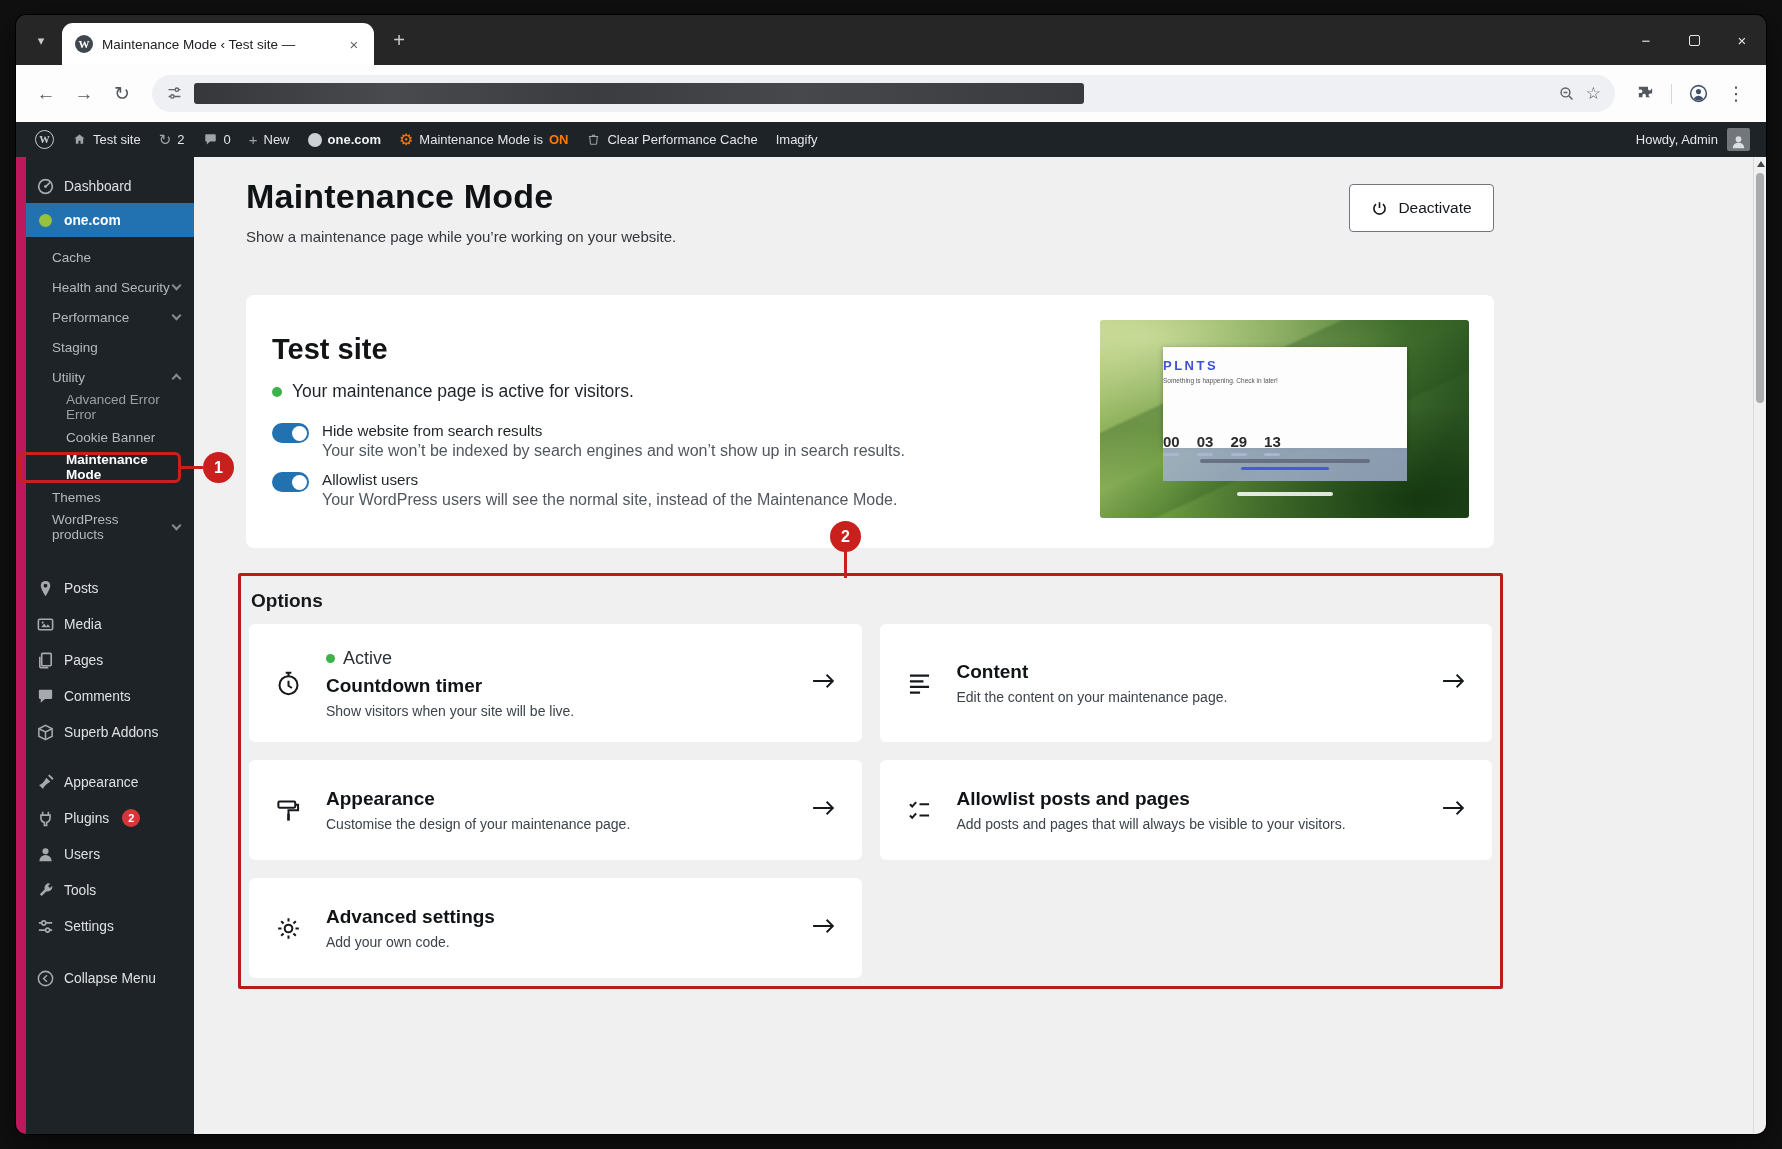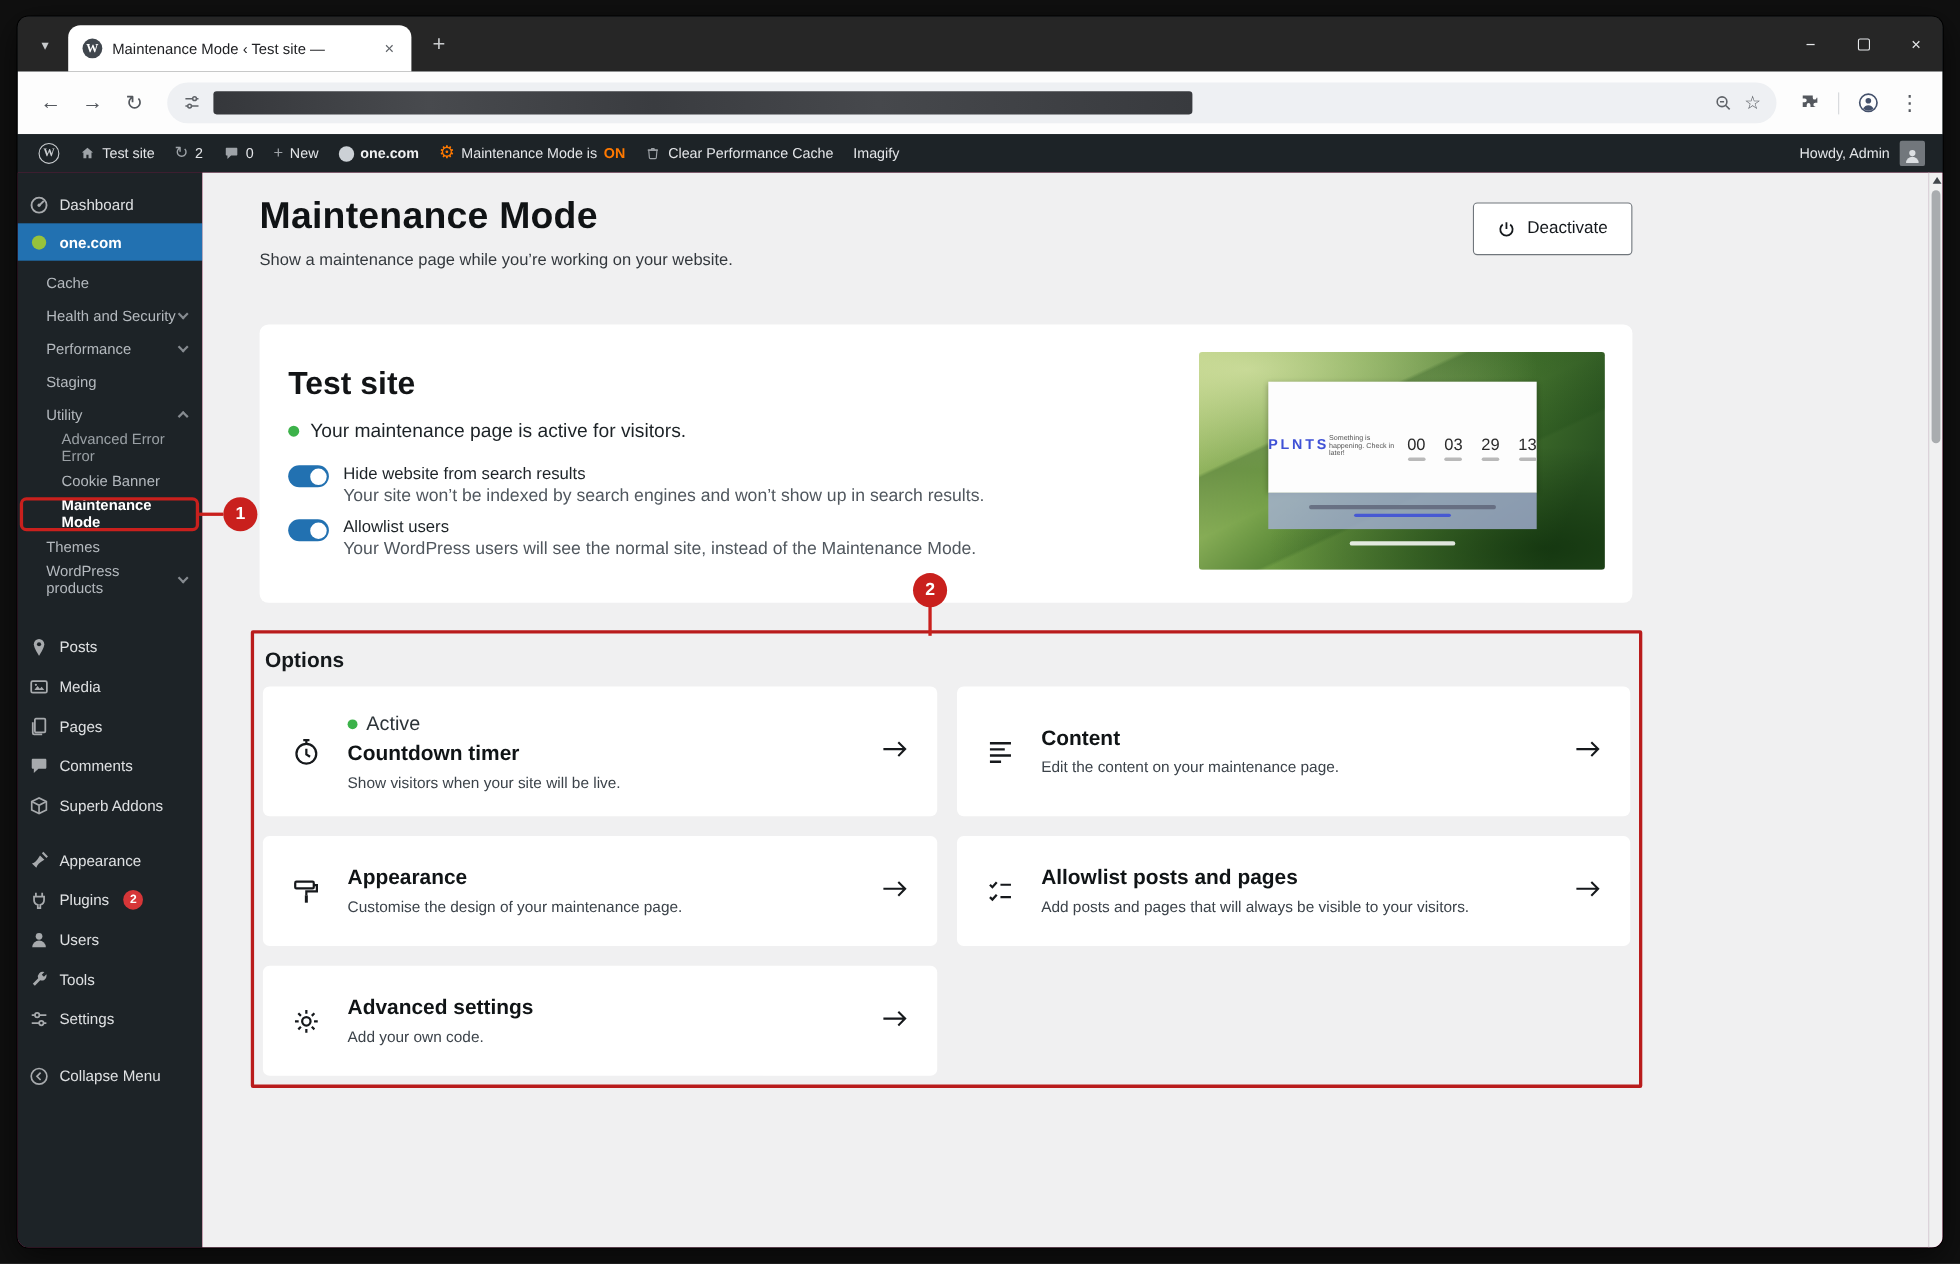--- a/index.html
+++ b/index.html
@@ -56,21 +56,21 @@
   .onecom-dot { width:14px; height:14px; border-radius:50%; background:#ccd1d6; }
   .onecom-txt { font-weight:700; color:#f0f1f2; }
   .gear-orange { color:#ff7900 !important; font-size:16px; }
   .mm-on { color:#ff7900; font-weight:700; }
   .ab-right { margin-left:auto; display:flex; align-items:center; gap:9px; padding-right:6px; }
   .avatar { width:23px; height:23px; border-radius:2px; background:#72777c; overflow:hidden; display:flex;
             align-items:flex-end; justify-content:center; }
   .avatar svg { width:19px; height:19px; color:#dcdfe2; }
 
   
-  .bodyrow { flex:1; display:flex; position:relative; min-height:0; background:#be185d; }
+  .bodyrow { flex:1; display:flex; position:relative; min-height:0; background:#be185d;padding-left:10px; }
 
   
   .sidebar { width:168px; background:#1d2327; flex:0 0 auto; padding-top:12px; font-size:13.8px; color:#dee0e2; }
   .side-item { height:34px; display:flex; align-items:center; gap:9px; padding:0 10px; cursor:default; }
   .side-item svg { width:19px; height:19px; color:#a7aaad; flex:0 0 auto; }
   .side-item.h36 { height:36px; }
   .side-item.active { background:#2271b1; color:#fff; font-weight:700; }
   .dot-green { width:13px; height:13px; border-radius:50%; background:#97c23c; margin:0 3px; flex:0 0 auto; }
   .submenu { padding:5px 0 10px; }
   .sub-item { height:30px; display:flex; align-items:center; justify-content:space-between;
@@ -109,25 +109,25 @@
   
   .preview { position:absolute; right:25px; top:25px; width:369px; height:198px; border-radius:3px; overflow:hidden;
              background:
                radial-gradient(130% 85% at 12% 8%, rgba(237,243,190,.6), transparent 55%),
                radial-gradient(110% 75% at 85% 90%, rgba(0,28,0,.5), transparent 62%),
                linear-gradient(115deg,#a3c06c 0%,#6f9c44 32%,#47762f 62%,#2a5321 88%); }
   .preview::before { content:""; position:absolute; inset:0;
              background:linear-gradient(155deg, transparent 30%, rgba(25,70,20,.28) 31%, transparent 46%,
                         rgba(25,70,20,.22) 60%, transparent 61%); }
   .pv-card { position:absolute; left:63px; top:27px; width:244px; height:101px; background:#fdfdfd;
-             box-shadow:0 1px 5px rgba(0,0,0,.3); display:flex; flex-direction:row; align-items:center; padding-top:11px; }
+             box-shadow:0 1px 5px rgba(0,0,0,.3); display:flex; flex-direction:column; align-items:flex-start; padding-top:11px; }
   .pv-brand { color:#3f51d6; font-weight:700; font-size:13px; letter-spacing:2.5px; }
   .pv-msg { font-size:6.5px; color:#555; margin-top:4px; }
   .pv-count { display:flex; gap:17px; margin-top:9px; }
-  .pv-num { font-size:15px; font-weight:400; color:#2b2b2b; text-align:center; }
+  .pv-num { font-size:15px; font-weight:700; color:#2b2b2b; text-align:center;margin-top:40px; }
   .pv-num i { display:block; width:16px; height:3px; background:#b9b9b9; border-radius:2px; margin:3px auto 0; }
   .pv-band { position:absolute; left:63px; top:128px; width:244px; height:33px; background:rgba(168,178,218,.78);
              display:flex; flex-direction:column; align-items:center; justify-content:center; gap:4px; }
   .pv-line { height:3.5px; border-radius:2px; background:#5a5f73; opacity:.75; }
   .pv-line.w1 { width:170px; } .pv-line.w2 { width:88px; background:#3f51d6; opacity:.9; }
   .pv-copy { position:absolute; left:50%; transform:translateX(-50%); top:172px; width:96px; height:3.5px;
              background:rgba(255,255,255,.85); border-radius:2px; }
 
   
   .options { margin:25px 0 0 44px; width:1265px; border:3px solid #b91c1c; border-radius:2px; padding:6px 8px 8px; }

